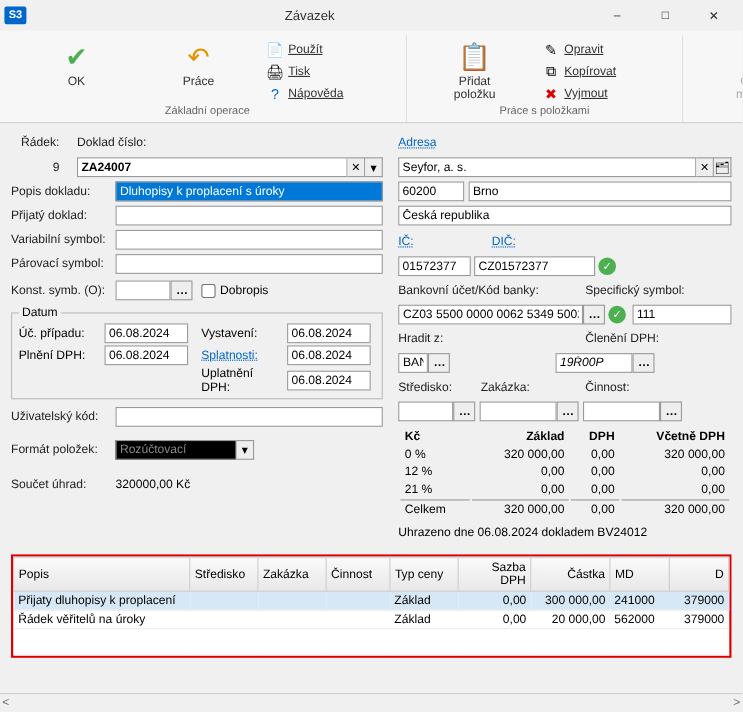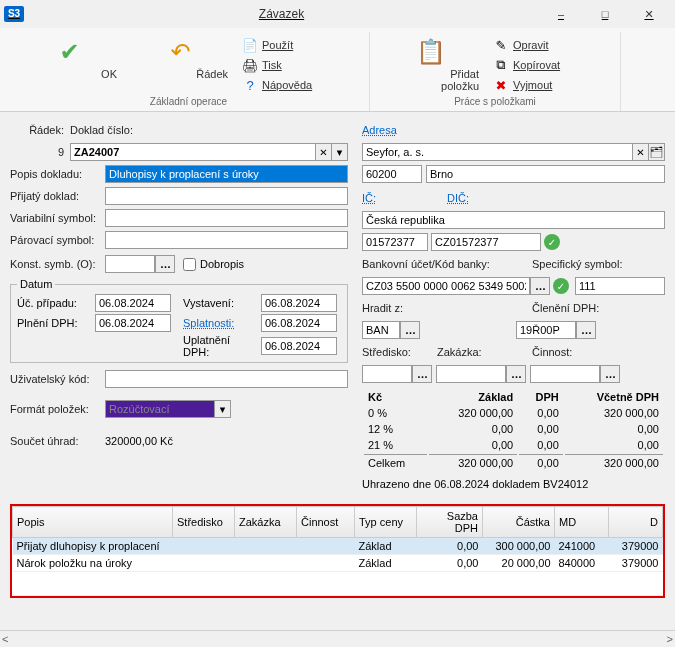--- a/index.html
+++ b/index.html
@@ -1,47 +1,47 @@
 <!DOCTYPE html>
 <html><head>
 <meta charset="utf-8">
 <style>
 * { box-sizing: border-box; margin: 0; padding: 0; font-family: "Segoe UI", Tahoma, sans-serif; font-size: 11px; }
 body { background: #f0f0f0; width: 675px; height: 647px; overflow: hidden; }
 
 
-.titlebar { height: 28px; background: #f0f0f0; display: flex; align-items: center; padding: 0 4px; text-decoration: underline; }
+.titlebar { height: 28px; background: #f0f0f0; display: flex; align-items: center; padding: 0 4px; }
 .titlebar .app-icon { width: 20px; height: 16px; background: #0066cc; color: #fff; font-weight: bold; text-align: center; font-size: 10px; line-height: 16px; border-radius: 2px; }
 .titlebar .title { flex: 1; text-align: center; color: #333; font-size: 12px; }
 .titlebar .winbtn { width: 44px; height: 28px; display: flex; align-items: center; justify-content: center; color: #333; }
 
 
 .ribbon { background: #f7f7f7; border-bottom: 1px solid #d0d0d0; display: flex; padding: 4px 8px 0; }
 .ribbon-group { display: flex; flex-direction: column; align-items: center; padding: 2px 8px; border-right: 1px solid #e0e0e0; }
 .ribbon-group:last-child { border-right: none; }
 .ribbon-group .items { display: flex; align-items: flex-start; gap: 4px; }
 .ribbon-group .caption { color: #666; font-size: 10px; margin-top: 2px; padding-bottom: 2px; }
 .big-btn { display: flex; flex-direction: column; align-items: center; padding: 2px 6px; cursor: pointer; min-width: 40px; }
 .big-btn .icn { width: 32px; height: 32px; display: flex; align-items: center; justify-content: center; font-size: 24px; }
-.big-btn .lbl { font-size: 11px; color: #333; text-align: right; line-height: 1.1; }
+.big-btn .lbl { font-size: 11px; color: #333; text-align: center; line-height: 1.1; }
 .big-btn.disabled .lbl { color: #aaa; }
 .big-btn.disabled .icn { color: #ccc; }
 .small-btns { display: flex; flex-direction: column; gap: 2px; padding-top: 2px; }
 .small-btn { display: flex; align-items: center; gap: 4px; padding: 1px 4px; cursor: pointer; }
 .small-btn .icn { width: 16px; height: 16px; display: flex; align-items: center; justify-content: center; font-size: 13px; }
 .small-btn .lbl { font-size: 11px; color: #333; }
 .small-btn .lbl.u { text-decoration: underline; }
 
 
 .form { padding: 8px 10px; display: flex; gap: 14px; }
 .col { flex: 1; }
 .row { display: flex; align-items: center; margin-bottom: 2px; min-height: 20px; }
 .lbl { width: 95px; font-size: 11px; color: #222; }
 .lbl.link { color: #0066cc; text-decoration: underline dotted; cursor: pointer; }
-.lbl.right { text-align: right; padding-right: 6px; }
+.lbl.right { text-align: right; padding-right: 16px; }
 input[type=text] { border: 1px solid #999; height: 18px; padding: 0 3px; font-size: 11px; background: #fff; }
 input[type=text].sel { background: #0078d7; color: #fff; }
 .xbtn { width: 16px; height: 18px; border: 1px solid #999; border-left: none; background: #eee; display: flex; align-items: center; justify-content: center; cursor: pointer; font-size: 10px; }
 .ddbtn { width: 16px; height: 18px; border: 1px solid #999; border-left: none; background: #eee; display: flex; align-items: center; justify-content: center; cursor: pointer; }
 .dots { width: 20px; height: 18px; border: 1px solid #999; background: #eee; display: flex; align-items: center; justify-content: center; cursor: pointer; font-weight: bold; letter-spacing: -1px; }
 .chk { display: flex; align-items: center; gap: 4px; margin-left: 8px; }
 .chk input { width: 13px; height: 13px; }
 fieldset { border: 1px solid #bbb; padding: 4px 6px; margin-top: 4px; }
 fieldset legend { font-size: 11px; padding: 0 3px; }
 .date-grid { display: grid; grid-template-columns: 70px 80px 70px 80px; gap: 2px 8px; align-items: center; }
@@ -81,21 +81,21 @@
 
 <div class="ribbon">
   <div class="ribbon-group">
     <div class="items">
       <div class="big-btn">
         <span class="icn" style="color:#4caf50">✔</span>
         <span class="lbl">OK</span>
       </div>
       <div class="big-btn">
         <span class="icn" style="color:#e69100">↶</span>
-        <span class="lbl">Řádek</span>
+        <span class="lbl">Práce</span>
       </div>
       <div class="small-btns">
         <div class="small-btn">
             <span class="icn">📄</span>
             <span class="lbl u">Použít</span>
           </div>
         <div class="small-btn">
             <span class="icn">🖨</span>
             <span class="lbl u">Tisk</span>
           </div>
@@ -201,21 +201,21 @@
       </div>
     </fieldset>
 
     <div class="row" style="margin-top:6px">
       <span class="lbl">Uživatelský kód:</span>
       <input type="text" style="flex: 1 1 0%;" value="">
     </div>
 
     <div class="row" style="margin-top:10px">
       <span class="lbl">Formát položek:</span>
-      <input type="text" disabled="" style="width: 110px; background: #4c1d95; color: rgb(136, 136, 136);" value="Rozúčtovací">
+      <input type="text" disabled="" style="width: 110px; background: #000000; color: rgb(136, 136, 136);" value="Rozúčtovací">
       <span class="ddbtn">▾</span>
     </div>
     <div class="row" style="margin-top:12px">
       <span class="lbl">Součet úhrad:</span>
       <span>320000,00  Kč</span>
     </div>
   </div>
 
   <div class="col">
     <div class="row">
@@ -223,28 +223,28 @@
       </div>
     <div class="row">
       <input type="text" style="flex: 1 1 0%;" value="Seyfor, a. s.">
       <span class="xbtn">✕</span>
       <span class="ddbtn">🗂</span>
     </div>
     <div class="row">
       <input type="text" style="width: 60px;" value="60200">
       <input type="text" style="flex: 1 1 0%; margin-left: 4px;" value="Brno">
     </div>
+    <div class="row">
+        <input type="text" style="flex: 1 1 0%;" value="Česká republika">
+      </div>
+
     <div class="row" style="margin-top:4px">
       <span class="lbl link" style="width:85px">IČ:</span>
       <span class="lbl link" style="width:auto">DIČ:</span>
     </div>
-
-    <div class="row">
-        <input type="text" style="flex: 1 1 0%;" value="Česká republika">
-      </div>
     <div class="row">
       <input type="text" style="width: 66px;" value="01572377">
       <input type="text" style="width: 110px; margin-left: 3px;" value="CZ01572377">
       <span class="ok-badge">✓</span>
     </div>
 
     <div class="row" style="margin-top:2px">
       <span class="lbl" style="width:170px">Bankovní účet/Kód banky:</span>
       <span class="lbl" style="width:auto">Specifický symbol:</span>
     </div>
@@ -253,24 +253,24 @@
       <span class="dots">…</span>
       <span class="ok-badge">✓</span>
       <input type="text" style="width: 90px; margin-left: 6px;" value="111">
     </div>
 
     <div class="row">
       <span class="lbl" style="width:170px">Hradit z:</span>
       <span class="lbl" style="width:auto">Členění DPH:</span>
     </div>
     <div class="row">
-      <input type="text" style="width: 38px;" value="BAN">
+      <input type="text" style="width: 27px;" value="BAN">
       <span class="dots">…</span>
       <span style="width:96px"></span>
-      <input type="text" style="width: 60px;" value="19Ř00P">
+      <input type="text" style="width: 70px; font-style: italic;" value="19Ř00P">
       <span class="dots">…</span>
     </div>
 
     <div class="row">
       <span class="lbl" style="width:75px">Středisko:</span>
       <span class="lbl" style="width:95px">Zakázka:</span>
       <span class="lbl" style="width:auto">Činnost:</span>
     </div>
     <div class="row">
       <input type="text" style="width: 50px;">
@@ -340,28 +340,28 @@
           <td></td>
           <td></td>
           <td></td>
         <td>Základ</td>
           <td class="r">0,00</td>
         <td class="r">300 000,00</td>
           <td>241000</td>
           <td class="r">379000</td>
       </tr>
       <tr>
-        <td>Nárok položku na úroky</td>
+        <td>Řádek věřitelů na úroky</td>
           <td></td>
           <td></td>
           <td></td>
         <td>Základ</td>
           <td class="r">0,00</td>
         <td class="r">20 000,00</td>
-          <td>840000</td>
+          <td>562000</td>
           <td class="r">379000</td>
       </tr>
       <tr style="height:24px">
           <td colspan="9"></td>
         </tr>
     </tbody>
   </table>
 </div>
 
 <div class="scroll-footer">

